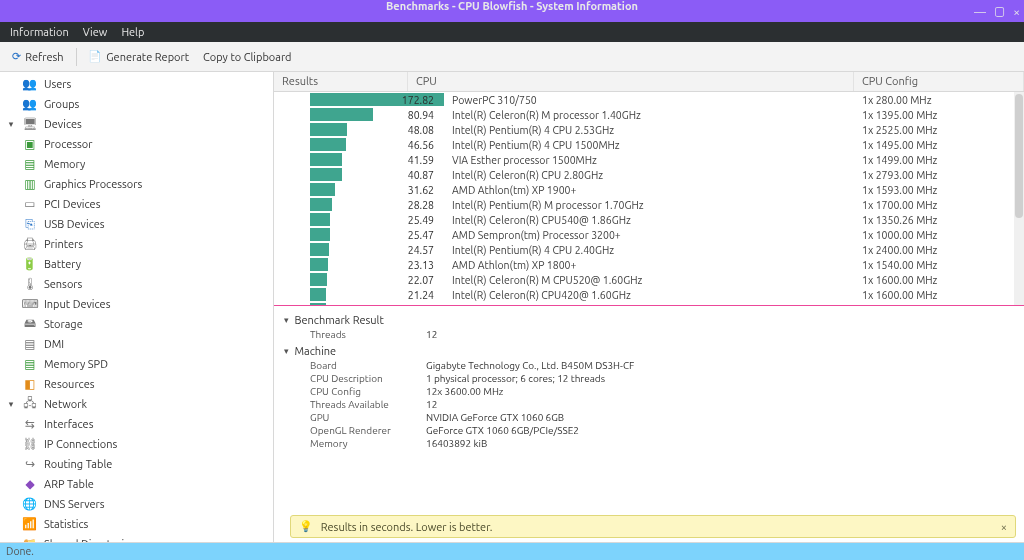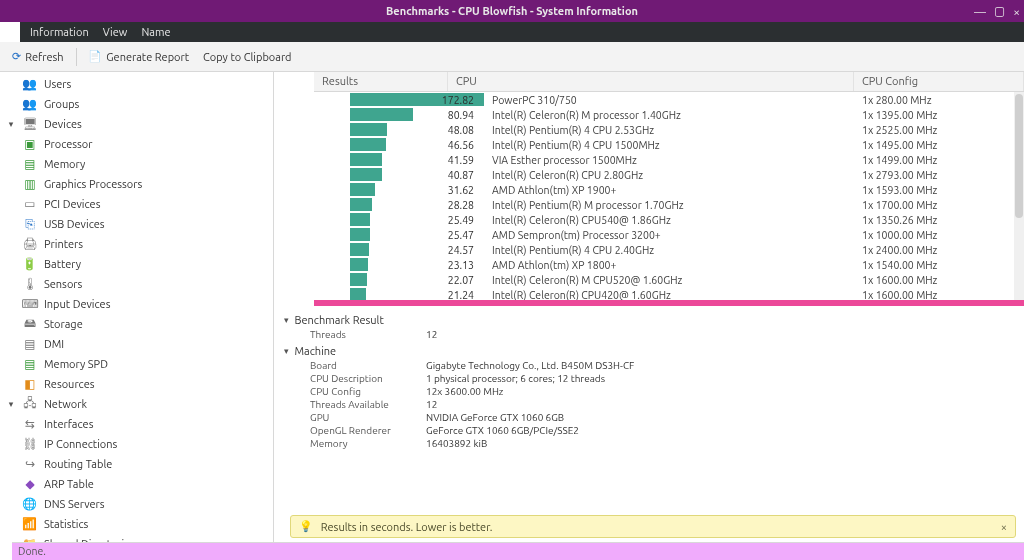--- a/index.html
+++ b/index.html
@@ -1,55 +1,55 @@
 <!DOCTYPE html>
 <html><head>
 <meta charset="utf-8">
 <style>
   * { box-sizing: border-box; margin: 0; padding: 0; }
   html, body { height: 100%; font-family: "Segoe UI", Ubuntu, "DejaVu Sans", sans-serif; font-size: 11px; color: #333; background: #fff; }
   .window { width: 1024px; height: 560px; display: flex; flex-direction: column; background: #fff; position: relative; overflow: hidden; }
-  .titlebar { background: #701a75; color: #e8e8e8; height: 22px; display: flex; align-items: center; justify-content: center; position: relative; font-size: 11px; }
+  .titlebar { background: #8b5cf6; color: #e8e8e8; height: 22px; display: flex; align-items: flex-start; justify-content: center; position: relative; font-size: 11px; }
   .titlebar .title { font-weight: 600; }
   .titlebar .win-controls { position: absolute; right: 4px; top: 0; height: 22px; display: flex; align-items: center; gap: 8px; font-size: 12px; color: #e8e8e8; }
   .titlebar .win-controls span { cursor: pointer; }
-  .menubar { background: #2b2f31; color: #e8e8e8; height: 20px; display: flex; align-items: center; padding: 0 10px; gap: 14px; font-size: 11px; margin-left: 20px; }
+  .menubar { background: #2b2f31; color: #e8e8e8; height: 20px; display: flex; align-items: center; padding: 0 10px; gap: 14px; font-size: 11px; }
   .menubar span { cursor: pointer; }
   .toolbar { background: #f3f3f3; border-bottom: 1px solid #d8d8d8; height: 30px; display: flex; align-items: center; padding: 0 6px; gap: 2px; font-size: 11px; }
   .toolbar .tbtn { display: flex; align-items: center; gap: 4px; padding: 3px 6px; border-radius: 3px; cursor: pointer; }
   .toolbar .sep { width: 1px; height: 18px; background: #d0d0d0; margin: 0 4px; }
   .body { flex: 1; display: flex; min-height: 0; }
   .sidebar { width: 274px; border-right: 1px solid #d8d8d8; overflow-y: auto; padding: 2px 0 6px 0; background: #fff; }
   .sb-cat { display: flex; align-items: center; gap: 6px; padding: 2px 6px 2px 6px; font-size: 11px; color: #333; }
   .sb-cat .tw { width: 10px; text-align: center; font-size: 9px; color: #555; }
   .sb-item { display: flex; align-items: center; gap: 6px; padding: 2px 6px 2px 22px; font-size: 11px; cursor: pointer; }
   .sb-item .ico, .sb-cat .ico { width: 16px; height: 16px; display: inline-flex; align-items: center; justify-content: center; font-size: 12px; }
   .content { flex: 1; display: flex; flex-direction: column; min-width: 0; }
-  .table-wrap { flex: 0 0 234px; border-bottom: 6px solid #ec4899; overflow: hidden; position: relative; margin-left: 40px; }
+  .table-wrap { flex: 0 0 234px; border-bottom: 1px solid #ec4899; overflow: hidden; position: relative; }
   .table-header { display: flex; height: 20px; background: #f3f3f3; border-bottom: 1px solid #d8d8d8; font-size: 11px; color: #555; }
   .th { padding: 3px 8px; border-right: 1px solid #e2e2e2; }
   .col-results { width: 134px; }
   .col-cpu { flex: 1; }
   .col-config { width: 170px; }
   .table-body { height: 214px; overflow: hidden; position: relative; padding-left: 36px; }
   .row { display: flex; height: 15px; align-items: center; font-size: 10.5px; color: #3d3d3d; }
   .cell { padding: 0 8px; overflow: hidden; white-space: nowrap; text-overflow: ellipsis; }
   .cell.col-results { position: relative; padding: 0 8px 0 0; display: flex; align-items: center; height: 100%; }
   .rbar { position: absolute; left: 0; top: 1px; bottom: 1px; background: #3fa58f; }
   .rval { position: relative; margin-left: auto; padding-right: 2px; font-size: 10.5px; color: #2b2b2b; }
   .detail { flex: 1; overflow: auto; padding: 6px 10px 6px 10px; position: relative; }
   .dgroup { margin-bottom: 2px; }
   .dhead { display: flex; align-items: center; gap: 6px; font-size: 11px; color: #333; padding: 2px 0; }
   .dhead .tw { font-size: 9px; color: #555; }
   .drow { display: flex; font-size: 10px; padding: 1px 0 1px 26px; color: #333; }
   .dkey { width: 116px; color: #555; }
   .dval { flex: 1; color: #333; }
   .infobar { position: absolute; left: 290px; right: 8px; bottom: 22px; background: #fdf7c4; border: 1px solid #e0d87a; border-radius: 3px; padding: 4px 8px; display: flex; align-items: center; gap: 8px; font-size: 11px; color: #4a4a2a; }
   .infobar .close { margin-left: auto; cursor: pointer; color: #6a6a4a; }
-  .statusbar { height: 18px; border-top: 1px solid #d8d8d8; background: #f0abfc; font-size: 10.5px; color: #555; padding: 2px 6px; margin-left: 12px; }
+  .statusbar { height: 18px; border-top: 1px solid #d8d8d8; background: #7dd3fc; font-size: 10.5px; color: #555; padding: 2px 6px; }
   .scrollbar-stub { position: absolute; right: 0; top: 0; bottom: 0; width: 10px; background: #f0f0f0; }
   .scrollbar-stub .thumb { position: absolute; left: 1px; right: 1px; top: 2px; height: 58%; background: #cfcfcf; border-radius: 4px; }
   
   .i-orange { color: #e28c1b; }
   .i-green  { color: #3a9a3a; }
   .i-blue   { color: #2a74c7; }
   .i-grey   { color: #777; }
   .i-purple { color: #8a4bbf; }
   .i-teal   { color: #2aa198; }
 </style>
@@ -63,21 +63,21 @@
     <div class="win-controls">
       <span>—</span>
       <span>▢</span>
       <span>×</span>
     </div>
   </div>
 
   <div class="menubar">
     <span>Information</span>
     <span>View</span>
-    <span>Name</span>
+    <span>Help</span>
   </div>
 
   <div class="toolbar">
     <div class="tbtn">
       <span class="i-blue">⟳</span>
       <span>Refresh</span>
     </div>
     <div class="sep"></div>
     <div class="tbtn">
       <span class="i-grey">📄</span>

